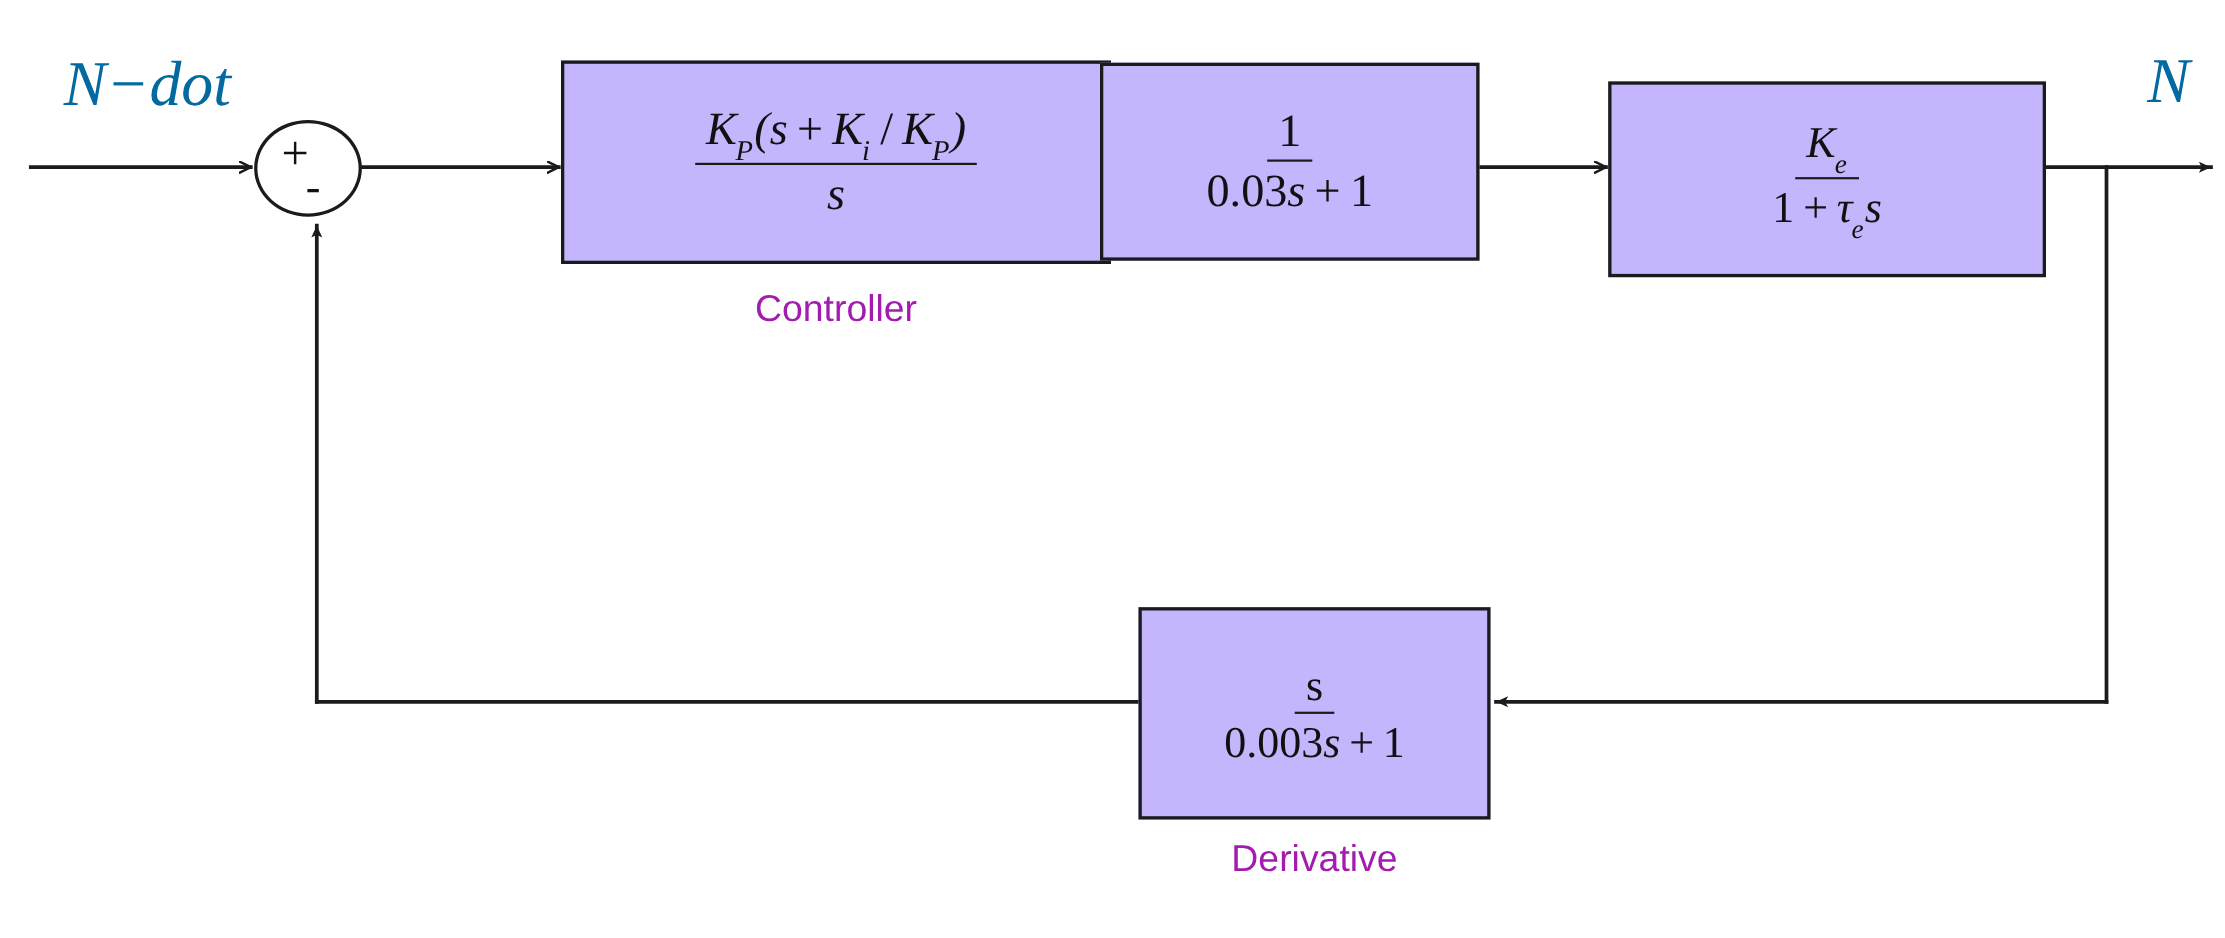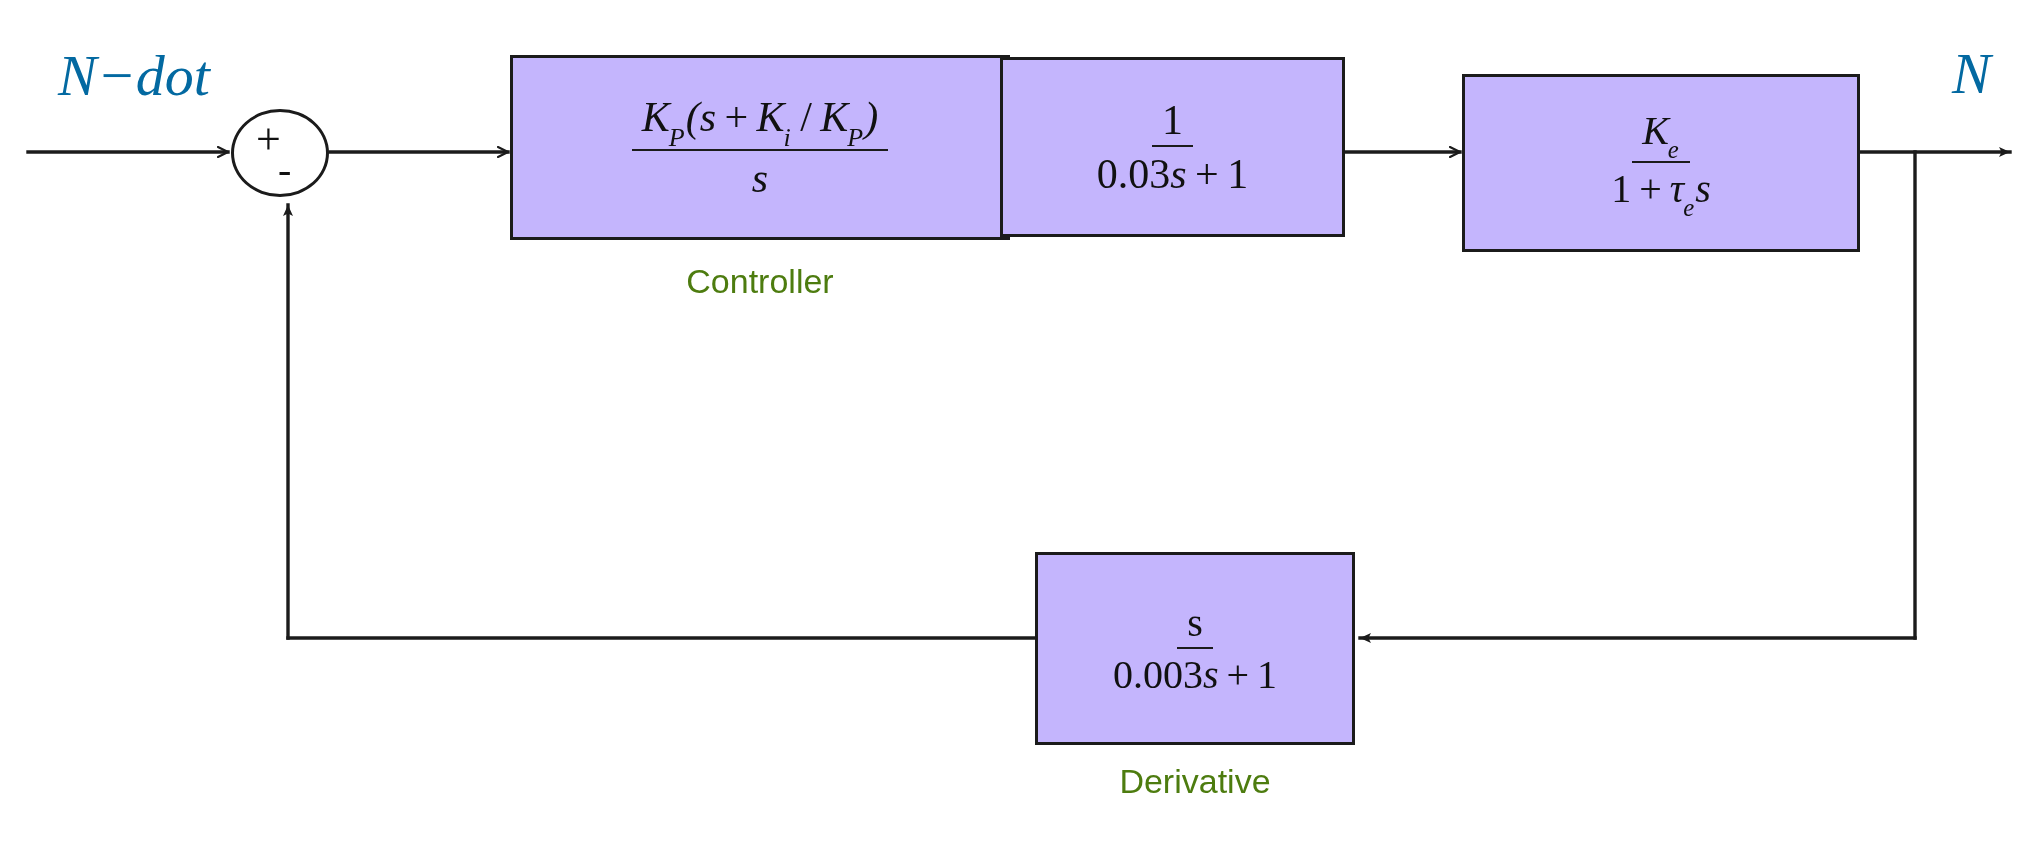--- a/index.html
+++ b/index.html
@@ -62,21 +62,21 @@
     font-style: italic;
     position: relative;
     top: 0.20em;
     left: -0.04em;
   }
   
   .caption {
     position: absolute;
     font-family: "Liberation Sans", sans-serif;
     font-size: 34px;
-    color: #4d7c0f;
+    color: #a21caf;
     text-align: center;
     white-space: nowrap;
   }
   
   .siglabel {
     position: absolute;
     font-family: "Liberation Serif", serif;
     font-style: italic;
     font-size: 58px;
     color: #0369a1;

